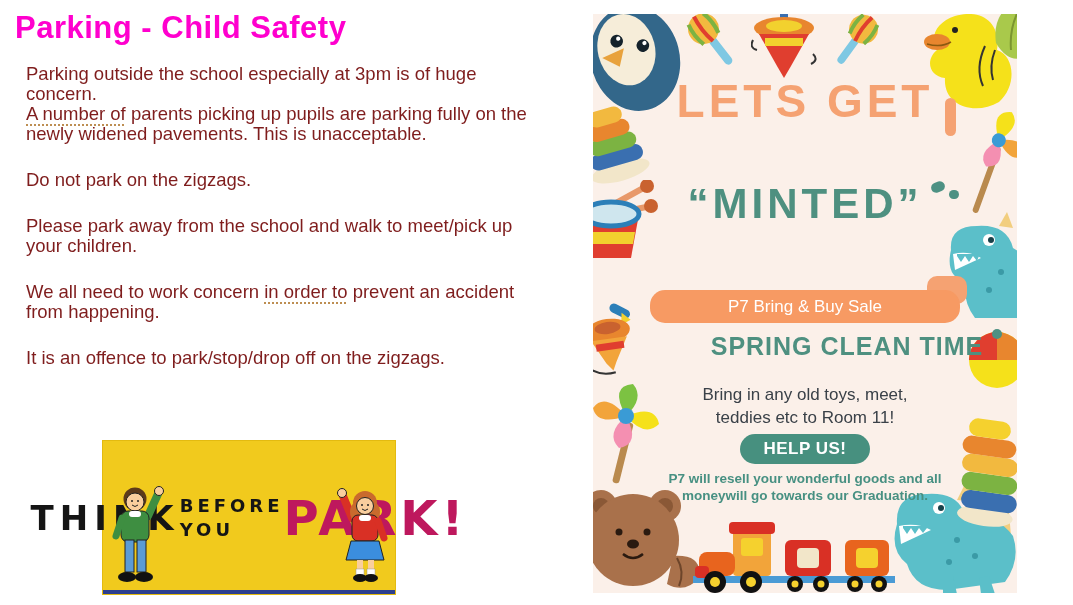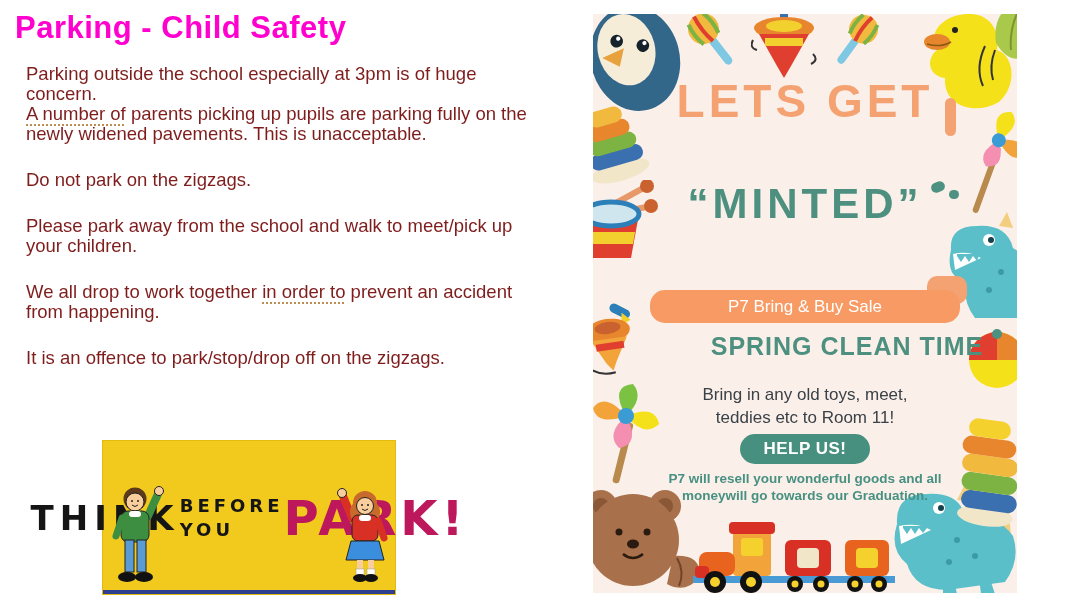--- a/index.html
+++ b/index.html
@@ -40,21 +40,21 @@
 
 <div class="canvas">
 
   <h1 class="slide-title">Parking - Child Safety</h1>
 
   <div class="text-block">
     <p class="tight"><span>Parking outside the school especially at 3pm is of huge concern.</span></p>
     <p><span class="u-dot">A number of</span><span> parents picking up pupils are parking fully on the newly widened pavements. This is unacceptable.</span></p>
     <p><span>Do not park on the zigzags.</span></p>
     <p><span>Please park away from the school and walk to meet/pick up your children.</span></p>
-    <p><span>We all drop to work together </span><span class="u-dot">in order to</span><span> prevent an accident from happening.</span></p>
+    <p><span>We all need to work concern </span><span class="u-dot">in order to</span><span> prevent an accident from happening.</span></p>
     <p><span>It is an offence to park/stop/drop off on the zigzags.</span></p>
   </div>
 
   <div class="sign">
     <div class="l1">THINK</div>
     <div class="l2">BEFORE YOU</div>
     <div class="l3">PARK!</div>
 
     <svg class="kid boy" width="54" height="104" viewBox="0 0 54 104">
       <line x1="37" y1="34" x2="47" y2="12" stroke="#3E8E41" stroke-width="8" stroke-linecap="round"></line>

